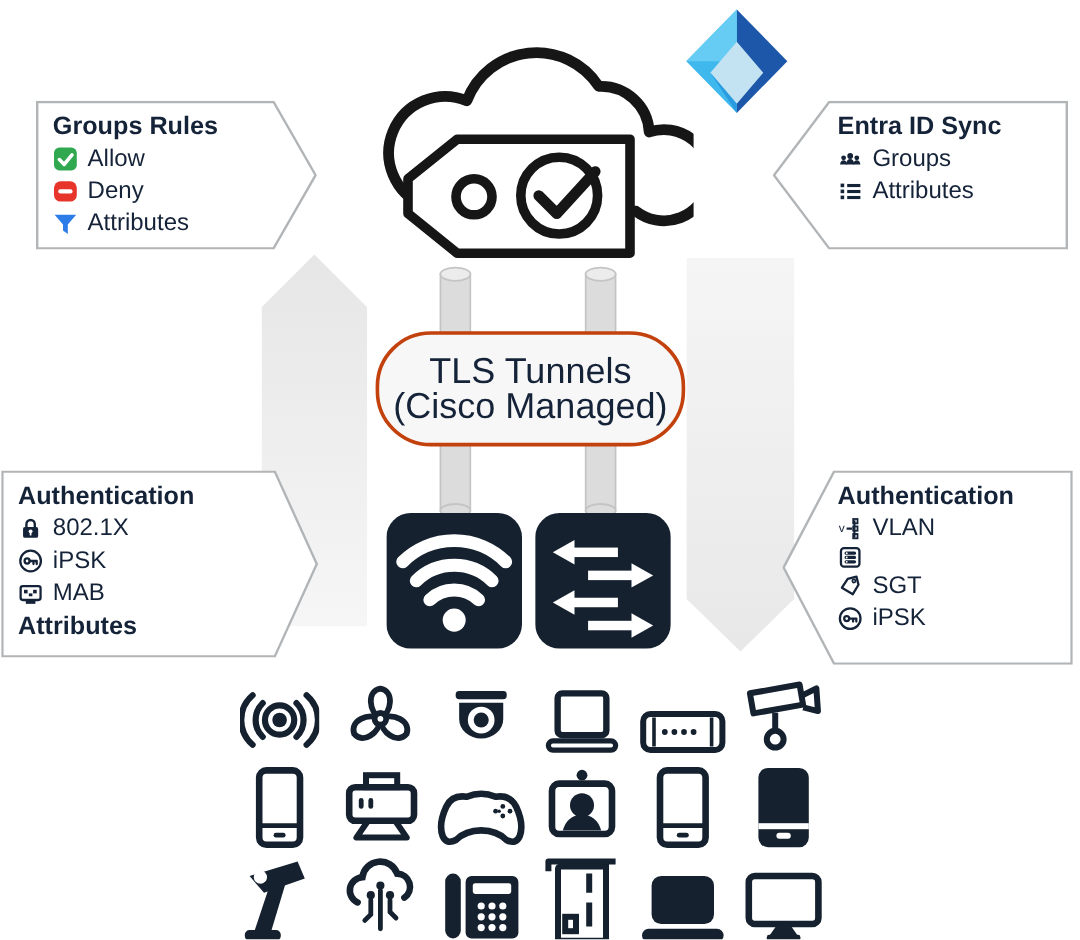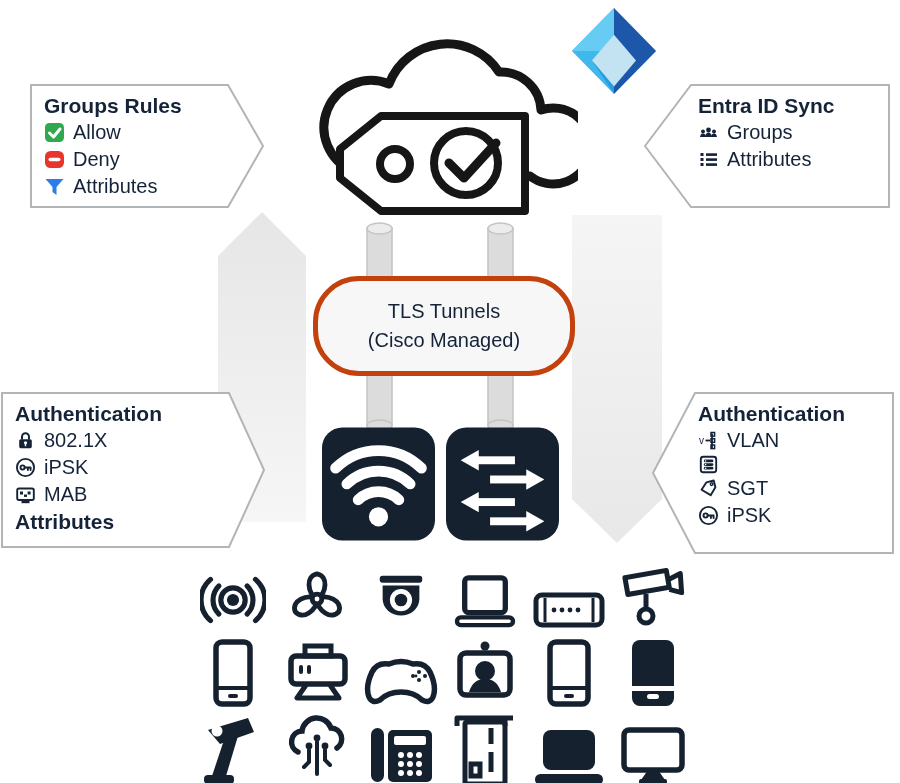--- a/index.html
+++ b/index.html
@@ -13,23 +13,23 @@
   .callout{position:absolute;}
   .callout > svg{position:absolute;inset:0;width:100%;height:100%;}
   .callout .content{position:relative;z-index:2;padding:8px 10px 6px 14px;}
   .callout .title{font-weight:bold;font-size:21px;line-height:27px;}
   .callout .item{display:flex;align-items:center;gap:8px;font-size:20px;line-height:27px;}
   .callout .item svg{flex:0 0 auto;}
   .content-left{padding-left:54px !important;}
   
   .tls-pill{
     position:absolute;left:313px;top:276px;width:252px;height:90px;
-    border:5px solid #c2410c;border-radius:46px;background:#f7f7f7;
+    border:3px solid #c2410c;border-radius:46px;background:#f7f7f7;
     display:flex;flex-direction:column;align-items:center;justify-content:center;
-    font-size:20px;line-height:29px;z-index:4;
+    font-size:30px;line-height:29px;z-index:4;
   }
   
   .grid{position:absolute;left:178px;top:560px;width:530px;z-index:3;}
   .grid .row{display:flex;justify-content:center;align-items:flex-end;}
   .grid .cell{width:84px;display:flex;justify-content:center;align-items:flex-end;}
   .z1{z-index:1}.z2{z-index:2}.z3{z-index:3}.z5{z-index:5}
 </style>
 </head>
 <body>
 

